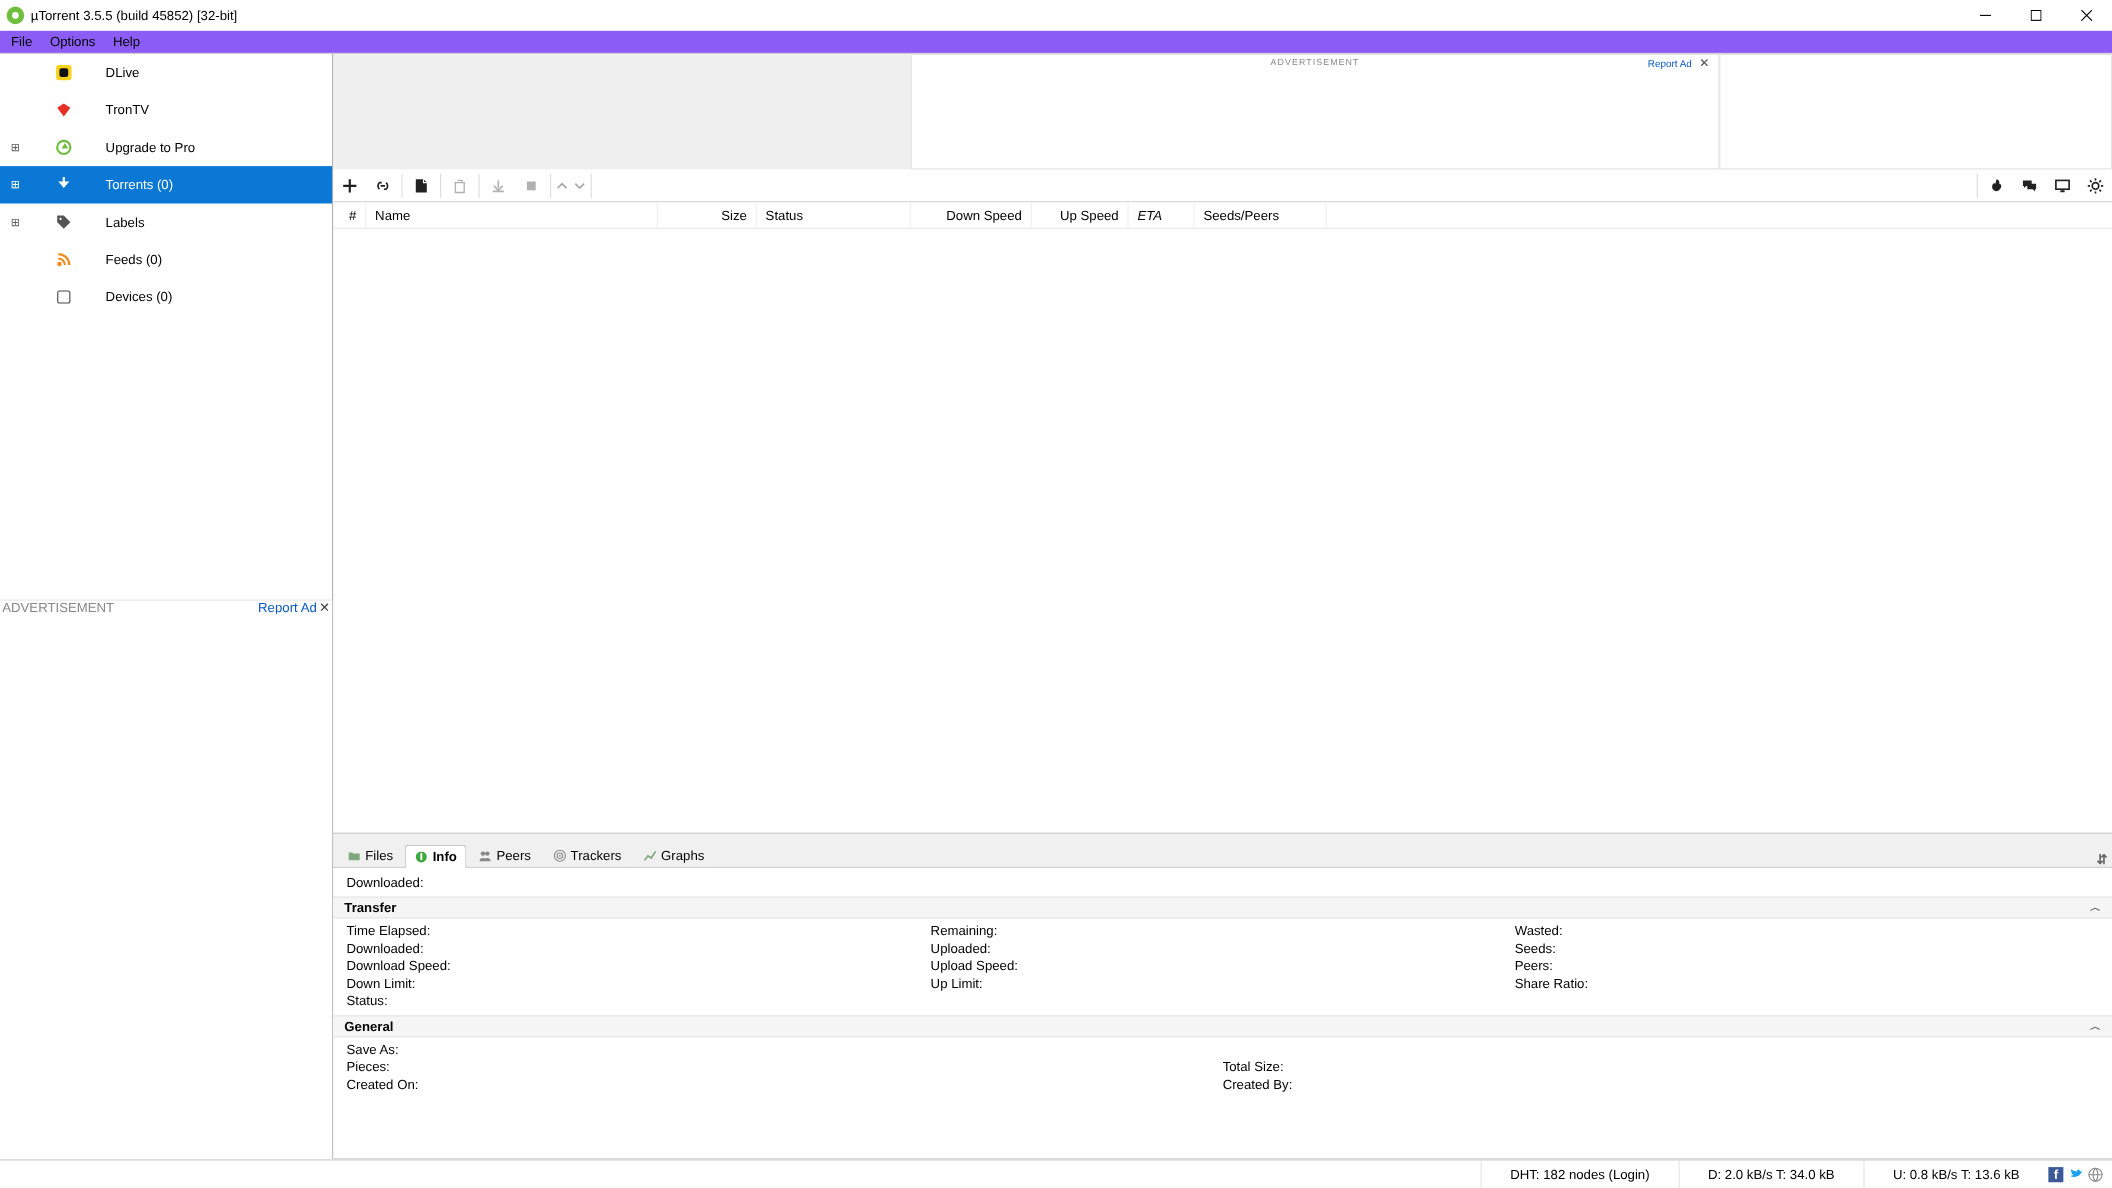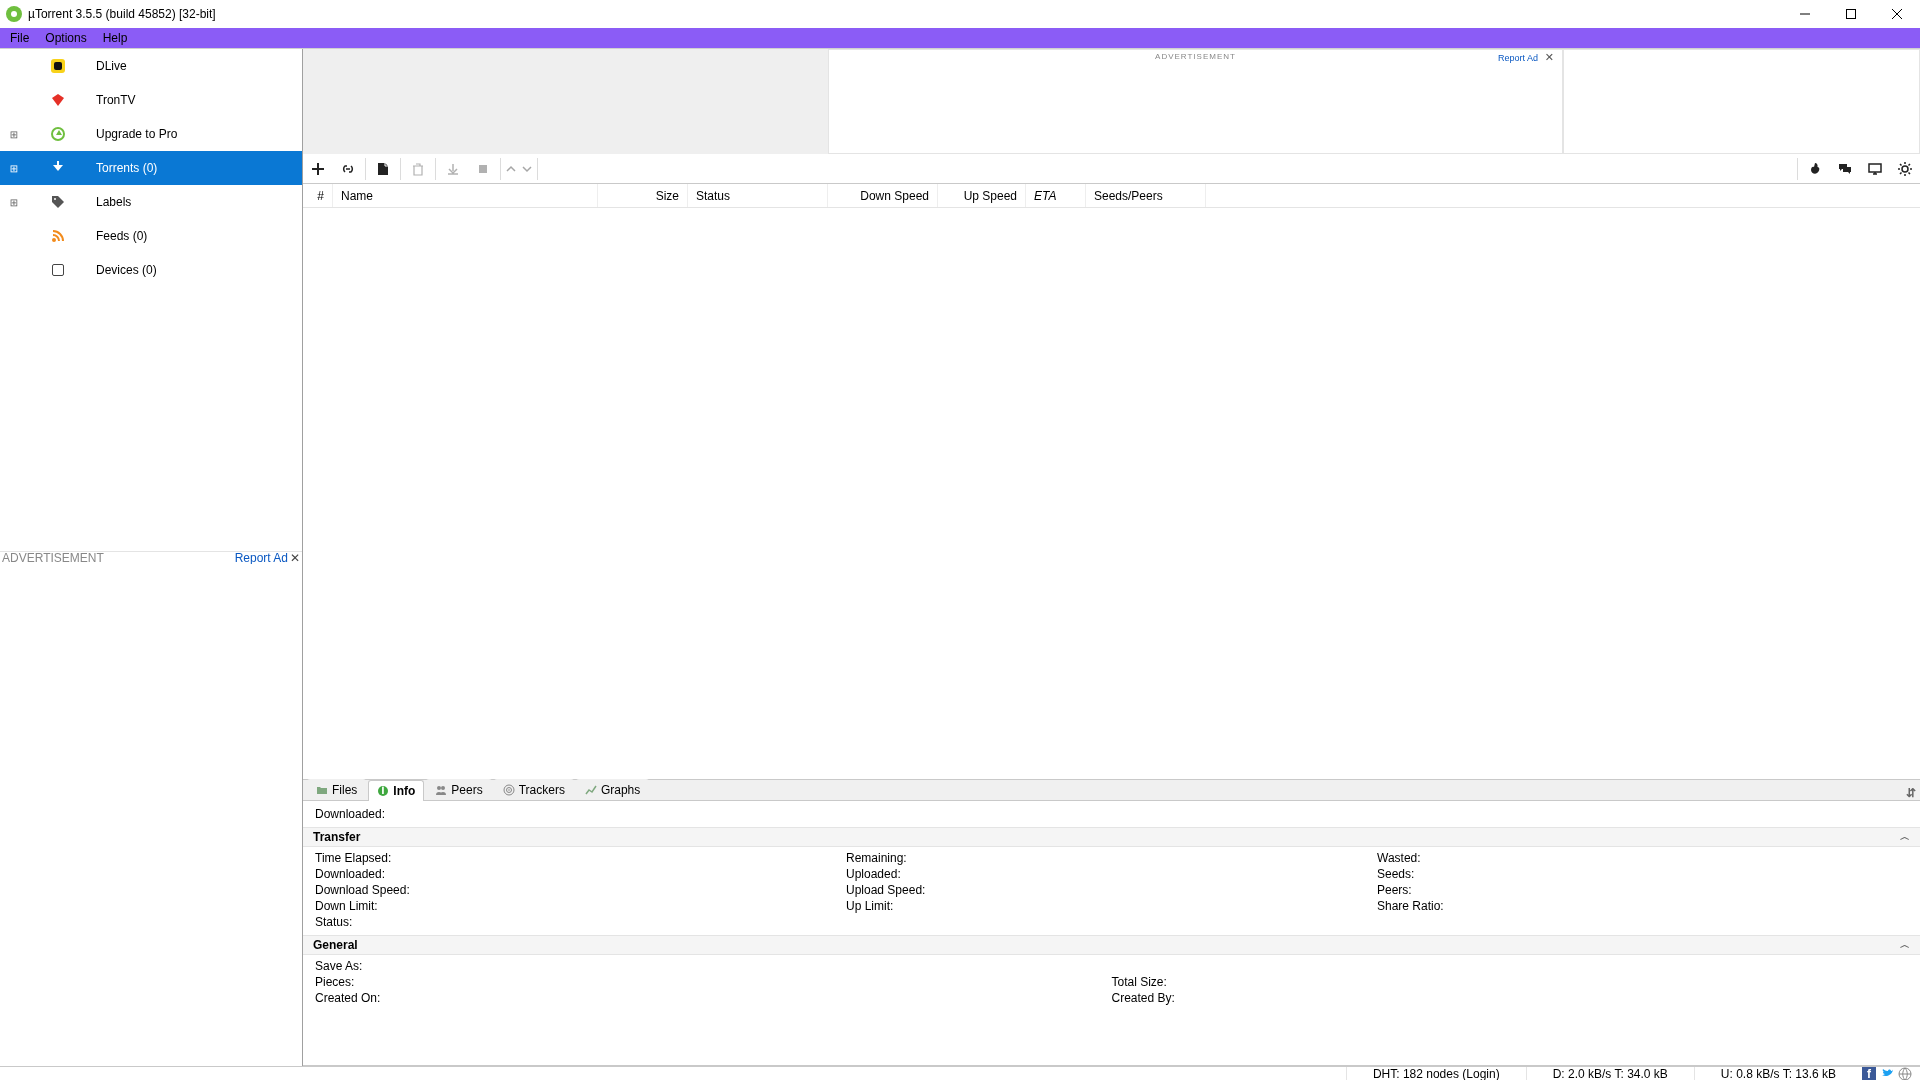--- a/index.html
+++ b/index.html
@@ -81,38 +81,38 @@
 .col.status { width:140px; }
 .col.down { width:110px; justify-content:flex-end; }
 .col.up { width:88px; justify-content:flex-end; }
 .col.eta { width:60px;font-style:italic; }
 .col.seeds { width:120px; }
 
 
 .listarea { flex:1; background:#fff; }
 
 
-.detail-tabs { height: 22px; background: #f0f0f0; border-top:1px solid #c9c9c9; border-bottom:1px solid #c9c9c9; display:flex; align-items:flex-end; padding-left:4px; }
+.detail-tabs { height: 32px; background: #f0f0f0; border-top:1px solid #c9c9c9; border-bottom:1px solid #c9c9c9; display:flex; align-items:flex-end; padding-left:4px; }
 .dtab { height:21px; padding:0 8px; display:flex; align-items:center; gap:4px; background:#f0f0f0; border:1px solid transparent; border-bottom:none; border-radius:3px 3px 0 0; margin-right:2px; cursor:default; }
 .dtab.active { background:#fff; border-color:#c9c9c9; font-weight:600; position:relative; top:1px; }
 .dtab .ticon { width:12px; height:12px; display:flex; align-items:center; justify-content:center; }
 .detail-tabs .dbl { margin-left:auto; width:18px; text-align:center; color:#666; font-weight:bold; }
 
 
 .detail { height: 265px; overflow:auto; background:#fff; border-bottom:1px solid #c9c9c9; }
 .detail .row1 { padding: 6px 12px 2px; }
 .detail .row1 .kv { display:block; margin-bottom:4px; }
 .section-head { background:#f5f5f5; border-top:1px solid #e4e4e4; border-bottom:1px solid #e4e4e4; padding:2px 10px; font-weight:600; display:flex; }
 .section-head .sc-chev { margin-left:auto; color:#666; font-size:10px; }
 .section-body { display:grid; grid-template-columns: 1fr 1fr 1fr; padding: 4px 12px 6px; row-gap:2px; }
 .section-body.two { grid-template-columns: 1fr 1fr; }
 .section-body .kv { }
 
 
-.statusbar { height: 14px; display:flex; align-items:center; border-top:1px solid #c9c9c9; background:#fff; padding:0 6px; font-size:12px; }
+.statusbar { height: 26px; display:flex; align-items:center; border-top:1px solid #c9c9c9; background:#fff; padding:0 6px; font-size:12px; }
 .statusbar .cell { padding: 0 26px; border-left:1px solid #e4e4e4; height:100%; display:flex; align-items:center; }
 .statusbar .cell:first-child { border-left:none; }
 .statusbar .grow { flex:1; }
 .statusbar .social { margin-left:auto; display:flex; gap:4px; align-items:center; padding-right:2px; }
 .statusbar .social span { width:14px; height:14px; display:flex; align-items:center; justify-content:center; }
 
 svg { display:block; }
 </style>
 </head>
 <body>

